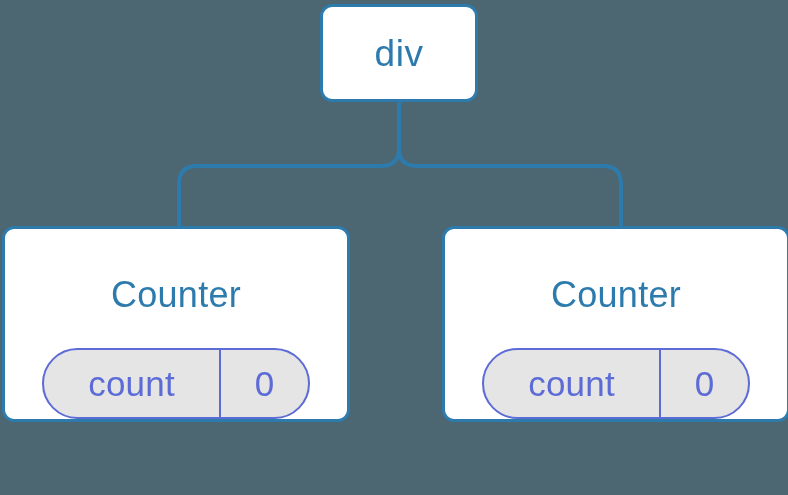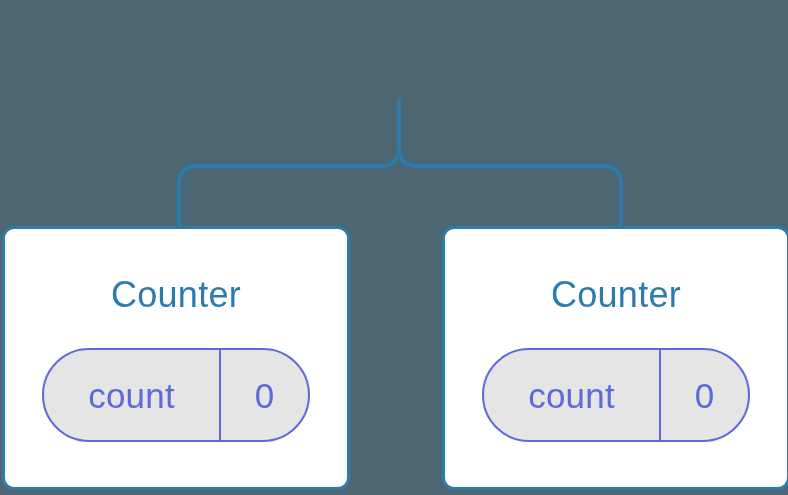--- a/index.html
+++ b/index.html
@@ -54,21 +54,21 @@
     color: #2d7bad;
     font-size: 37px;
     font-weight: 400;
     letter-spacing: 0.5px;
     line-height: 1;
   }
 
   .node-child {
     top: 226px;
     width: 348px;
-    height: 264px;
+    height: 196px;
     display: flex;
     flex-direction: column;
     align-items: center;
   }
 
   .node-child.left  { left: 2px; }
   .node-child.right { left: 442px; }
 
   .node-label-child {
     color: #2d7bad;
@@ -122,20 +122,23 @@
 
   <svg id="connectors" viewBox="0 0 788 495" width="788" height="495">
 
     <path d="M399,101 L399,148" fill="none" stroke="#2d7bad" stroke-width="4" stroke-linecap="round"></path>
 
     <path d="M399,148 Q399,166 381,166 L197,166 Q179,166 179,184 L179,227" fill="none" stroke="#2d7bad" stroke-width="4" stroke-linecap="round"></path>
 
     <path d="M399,148 Q399,166 417,166 L603,166 Q621,166 621,184 L621,227" fill="none" stroke="#2d7bad" stroke-width="4" stroke-linecap="round"></path>
   </svg>
 
+  <div class="node node-root">
+    <span class="node-label-root">div</span>
+  </div>
 
   <div class="node node-child left">
     <span class="node-label-child">Counter</span>
     <div class="state-pill">
       <span class="pill-key">count</span>
       <span class="pill-value">0</span>
     </div>
   </div>
 
   <div class="node node-child right">

